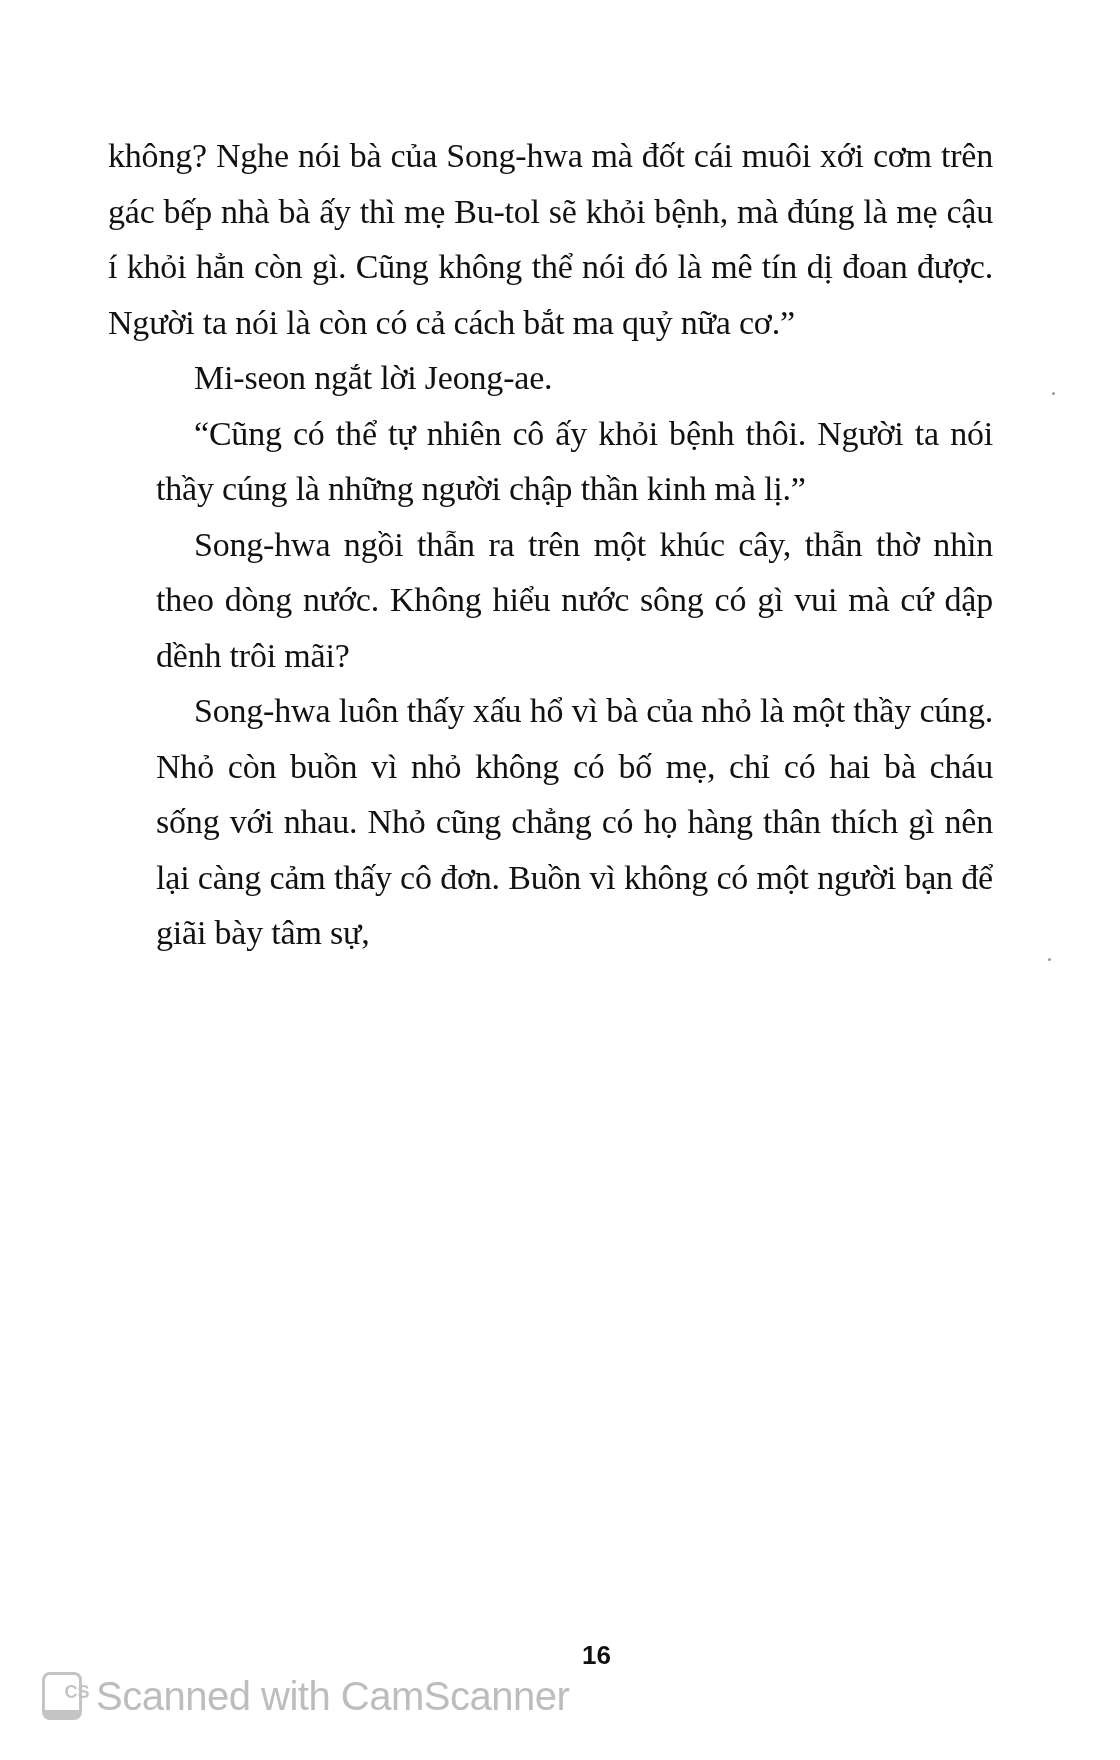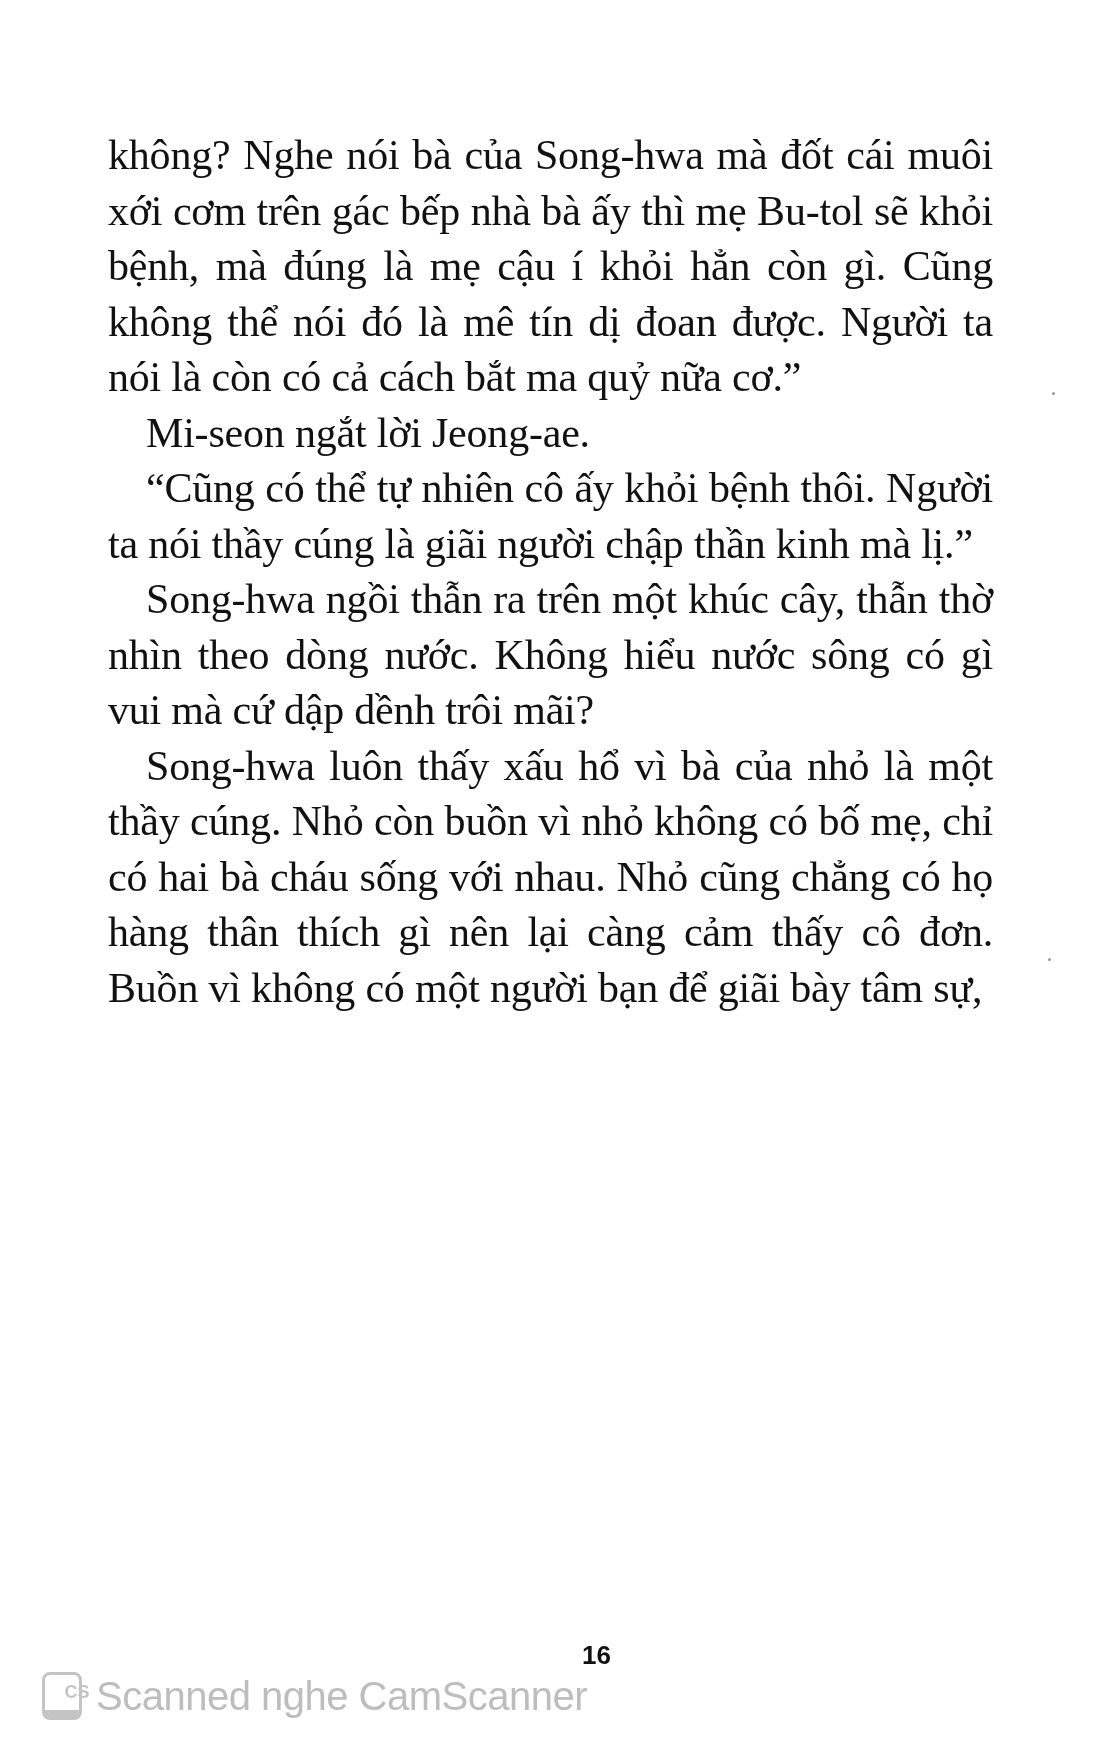--- a/index.html
+++ b/index.html
@@ -1,25 +1,25 @@
 <!DOCTYPE html>
 <html><head>
 <meta charset="utf-8">
 <style>
   html, body { margin: 0; padding: 0; background: #ffffff; }
   body { width: 1120px; height: 1760px; position: relative; overflow: hidden; }
   .page {
     position: absolute; left: 108px; top: 128px; width: 885px;
     font-family: "Liberation Serif", "DejaVu Serif", serif;
-    font-size: 42px; line-height: 55.5px; color: #111111;
+    font-size: 34px; line-height: 55.5px; color: #111111;
     text-align: justify; letter-spacing: -0.2px;
   }
   .para { margin: 0 0 0 0; padding: 0; }
   .para + .para { margin-top: 0px; }
-  .indent { text-indent: 38px; }
+  .indent { text-indent: 38px; margin-left: 48px; }
   .page-number {
     position: absolute; left: 582px; top: 1640px;
     font-family: "Liberation Sans", sans-serif; font-weight: bold;
     font-size: 26px; color: #111;
   }
   .watermark {
     position: absolute; left: 42px; top: 1672px; display: flex; align-items: center; gap: 14px;
   }
   .cs-logo {
     width: 40px; height: 48px; border: 3px solid #c4c4c4; border-bottom-width: 10px;
@@ -30,26 +30,26 @@
     font-family: "Liberation Sans", sans-serif; font-size: 40px; color: #bdbdbd; letter-spacing: -0.5px;
   }
   .speck { position: absolute; width: 3px; height: 3px; background: #999; border-radius: 50%; }
 </style>
 </head>
 <body>
 
 <div class="page">
   <p class="para">không? Nghe nói bà của Song-hwa mà đốt cái muôi xới cơm trên gác bếp nhà bà ấy thì mẹ Bu-tol sẽ khỏi bệnh, mà đúng là mẹ cậu í khỏi hẳn còn gì. Cũng không thể nói đó là mê tín dị đoan được. Người ta nói là còn có cả cách bắt ma quỷ nữa cơ.”</p>
   <p class="para indent">Mi-seon ngắt lời Jeong-ae.</p>
-  <p class="para indent">“Cũng có thể tự nhiên cô ấy khỏi bệnh thôi. Người ta nói thầy cúng là giãi người chập thần kinh mà lị.”</p>
+  <p class="para indent">“Cũng có thể tự nhiên cô ấy khỏi bệnh thôi. Người ta nói thầy cúng là những người chập thần kinh mà lị.”</p>
   <p class="para indent">Song-hwa ngồi thẫn ra trên một khúc cây, thẫn thờ nhìn theo dòng nước. Không hiểu nước sông có gì vui mà cứ dập dềnh trôi mãi?</p>
   <p class="para indent">Song-hwa luôn thấy xấu hổ vì bà của nhỏ là một thầy cúng. Nhỏ còn buồn vì nhỏ không có bố mẹ, chỉ có hai bà cháu sống với nhau. Nhỏ cũng chẳng có họ hàng thân thích gì nên lại càng cảm thấy cô đơn. Buồn vì không có một người bạn để giãi bày tâm sự,</p>
 </div>
 
 <div class="page-number">16</div>
 
 <div class="watermark">
   <div class="cs-logo">CS</div>
-  <div class="wm-text">Scanned nghe CamScanner</div>
+  <div class="wm-text">Scanned with CamScanner</div>
 </div>
 
 <div class="speck" style="left:1052px; top:392px;"></div>
 <div class="speck" style="left:1048px; top:958px;"></div>
 
 </body></html>

